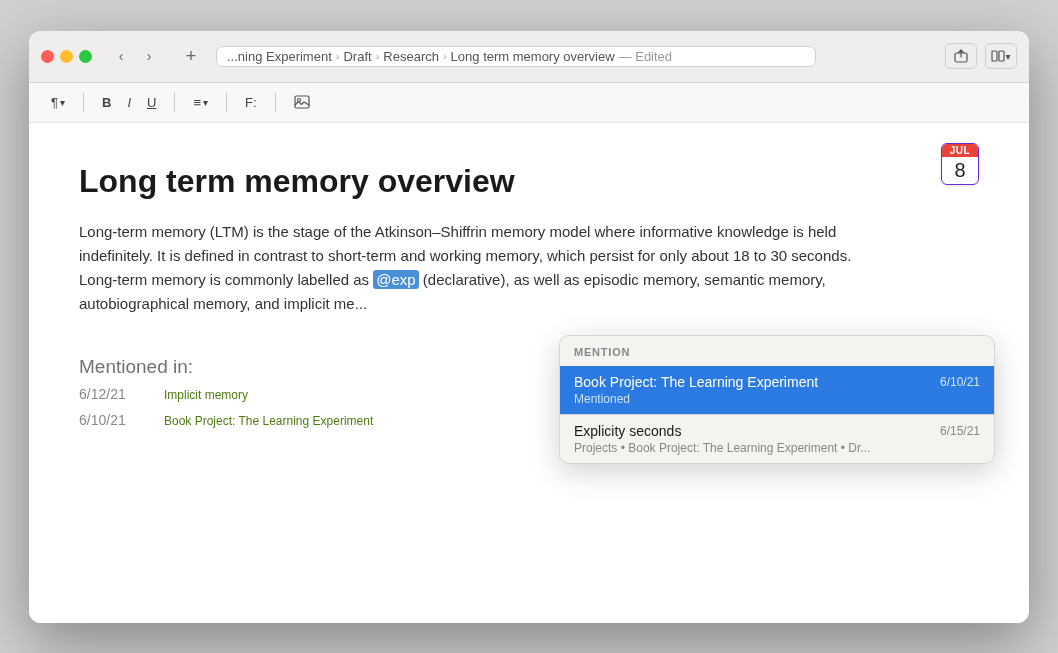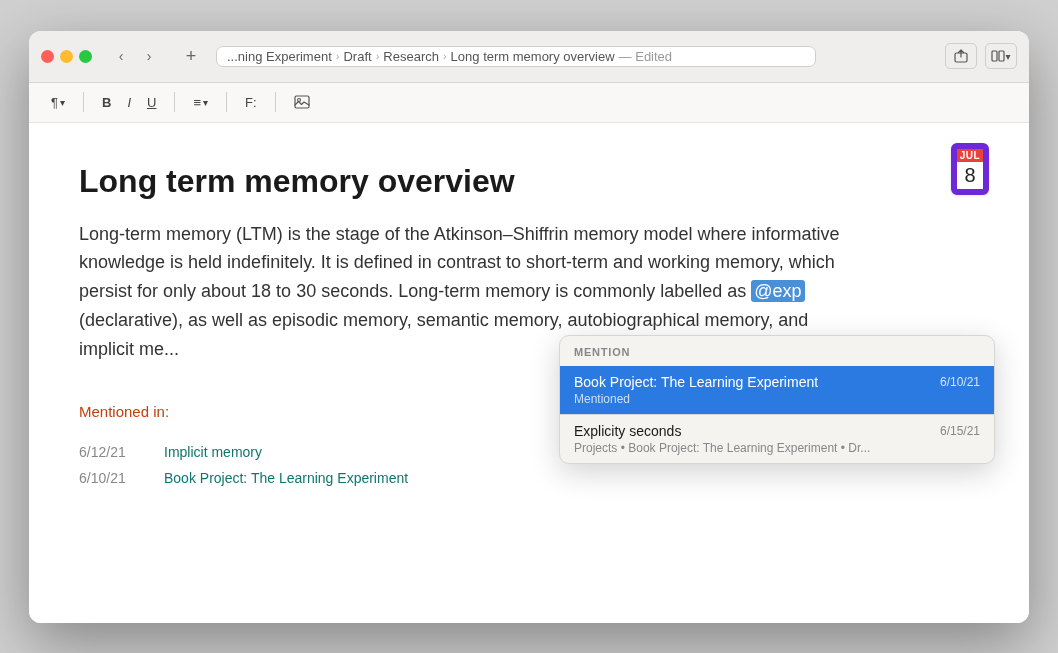--- a/index.html
+++ b/index.html
@@ -167,24 +167,24 @@
     .content-area {
       padding: 30px 50px 50px 50px;
       position: relative;
       min-height: 500px;
       background: white;
     }
 
     .calendar-badge {
       position: absolute;
       top: 20px;
-      right: 40px;
+      right: 50px;
       width: 38px;
       background: white;
-      border: 6px solid #6d28d9;
+      border: 1px solid #6d28d9;
       border-radius: 6px;
       overflow: hidden;
       box-shadow: 0 1px 3px rgba(0,0,0,0.1);
     }
 
     .cal-header {
       background: #e8423a;
       color: white;
       font-size: 10px;
       font-weight: 600;
@@ -203,41 +203,41 @@
 
     .doc-title {
       font-size: 32px;
       font-weight: 700;
       color: #1a1a1a;
       margin-bottom: 20px;
       margin-top: 10px;
     }
 
     .doc-body {
-      font-size: 18px;
+      font-size: 15px;
       line-height: 1.6;
       color: #333;
       max-width: 780px;
     }
 
     .mention-highlight {
       background: #4a90d9;
       color: white;
       padding: 1px 3px;
       border-radius: 3px;
     }
 
     .mentioned-in {
       margin-top: 40px;
     }
 
     .mentioned-in-label {
-      font-size: 15px;
-      color: #c2410c;
-      margin-bottom: 24px;
+      font-size: 19px;
+      color: #737373;
+      margin-bottom: 8px;
     }
 
     .mention-list {
       list-style: none;
       display: flex;
       flex-direction: column;
       gap: 10px;
     }
 
     .mention-item {
@@ -246,22 +246,22 @@
       align-items: baseline;
     }
 
     .mention-date {
       font-size: 14px;
       color: #888;
       min-width: 55px;
     }
 
     .mention-link {
-      font-size: 14px;
-      color: #0f766e;
+      font-size: 12px;
+      color: #4d7c0f;
       text-decoration: none;
       cursor: pointer;
     }
 
     
     .mention-dropdown {
       position: absolute;
       top: 212px;
       left: 530px;
       width: 436px;

